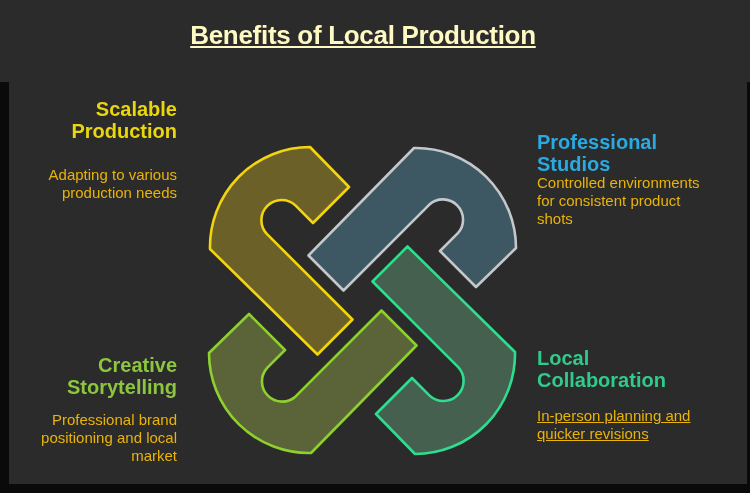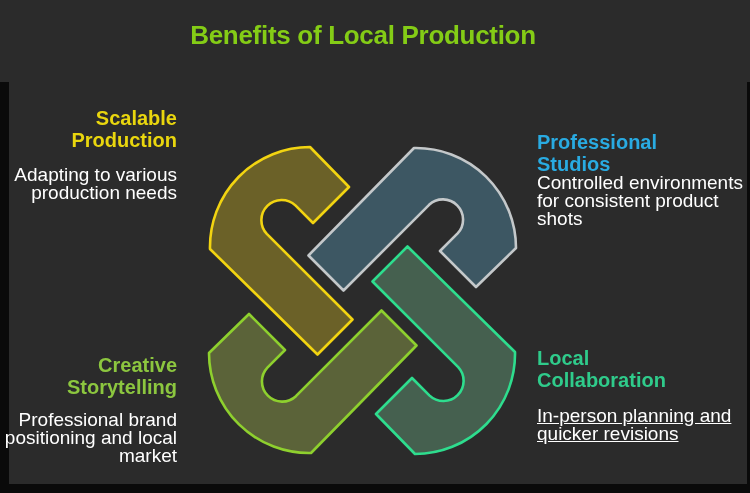--- a/index.html
+++ b/index.html
@@ -20,28 +20,28 @@
     color:#f1f1f1;
   }
 
   .heading{
     position:absolute;
     font-size:20px;font-weight:bold;line-height:22px;
     white-space:pre-line;
   }
   .body-text{
     position:absolute;
-    font-size:19px;line-height:18px;
-    color:#ffffff;
+    font-size:15px;line-height:18px;
+    color:#eab308;
     white-space:pre-line;
   }
   .align-right{text-align:right;right:573px;}
   .align-left{text-align:left;left:537px;}
 
-  #heading-top-left{top:107px;}
+  #heading-top-left{top:98px;}
   #body-top-left{top:166px;}
   #heading-top-right{top:91px;}
   #body-top-right{top:158px;margin-top:16px;}
   #heading-bottom-left{top:354px;}
   #body-bottom-left{top:411px;}
   #heading-bottom-right{top:347px;}
   #body-bottom-right{top:407px;text-decoration:underline;}
 
   #knot-svg{position:absolute;left:0;top:0;}
 </style>
@@ -65,21 +65,21 @@
          Z"></path>
   </defs>
   <g stroke-width="2.6" stroke-linejoin="round" stroke-linecap="round">
     <use href="#knot-piece-shape" stroke="#f2d411" fill="#6b6128"></use>
     <use href="#knot-piece-shape" transform="rotate(90 362.5 300.5)" stroke="#c4c8ca" fill="#3d5763"></use>
     <use href="#knot-piece-shape" transform="rotate(180 362.5 300.5)" stroke="#2edd8e" fill="#45604f"></use>
     <use href="#knot-piece-shape" transform="rotate(270 362.5 300.5)" stroke="#8ed02e" fill="#5b6339"></use>
   </g>
 </svg>
 
-<div class="page-title" style="color: #84cc16;">Benefits of Local Production</div>
+<div class="page-title" style="color: #fef9c3; text-decoration: underline;">Benefits of Local Production</div>
 
 <div class="heading align-right" id="heading-top-left" style="color: rgb(233, 214, 14);">Scalable
 Production</div>
 <div class="body-text align-right" id="body-top-left">Adapting to various
 production needs</div>
 
 <div class="heading align-left" id="heading-top-right" style="color: rgb(41, 171, 226); margin-top: 40px;">Professional
 Studios</div>
 <div class="body-text align-left" id="body-top-right">Controlled environments
 for consistent product

